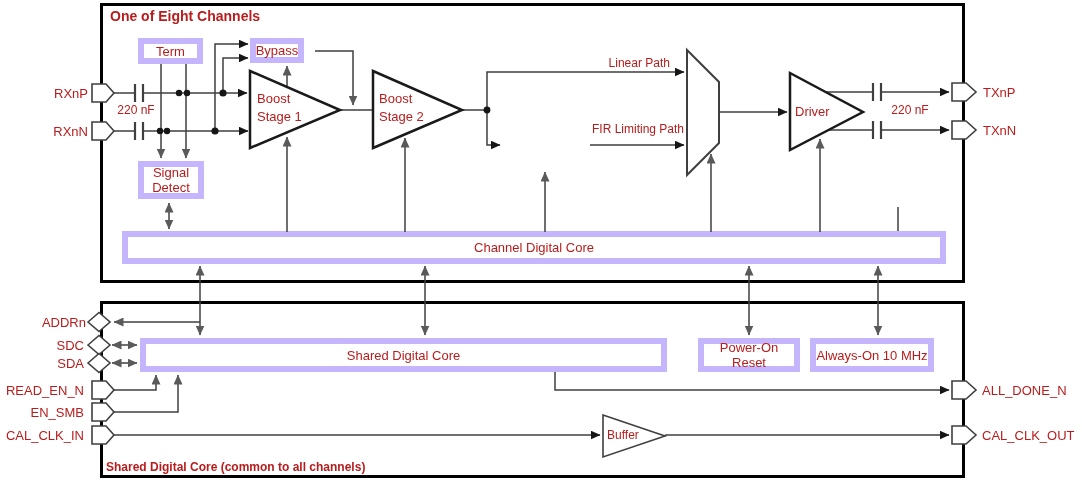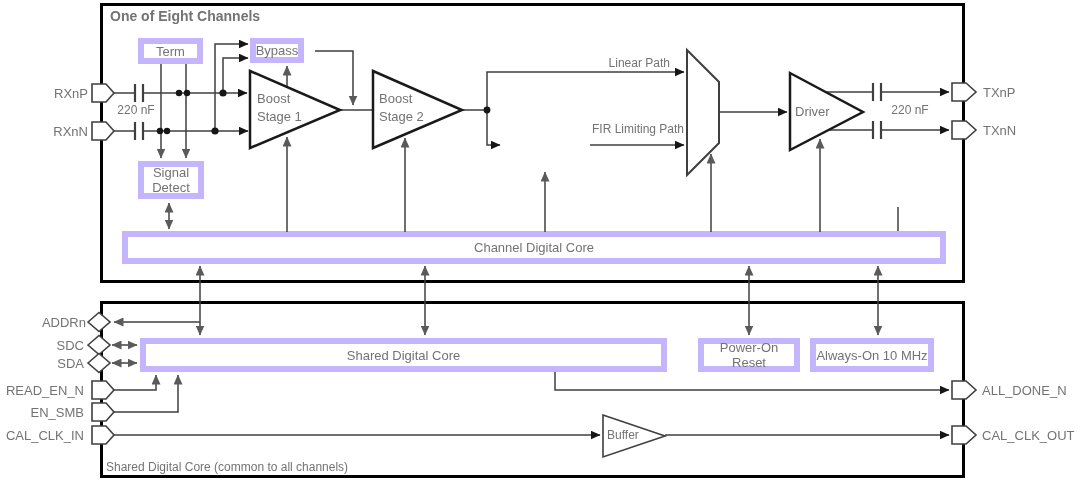--- a/index.html
+++ b/index.html
@@ -1,30 +1,30 @@
 <!DOCTYPE html>
 <html><head>
 <meta charset="utf-8">
 <style>
   html,body{margin:0;padding:0;background:#fff;}
   #stage{
     position:relative;width:1082px;height:483px;background:#fff;
-    font-family:"Liberation Sans", sans-serif;color:#737373;overflow:hidden;
+    font-family:"Liberation Sans", sans-serif;color:#b91c1c;overflow:hidden;
   }
   .outer{position:absolute;border:3px solid #000;box-sizing:border-box;background:transparent;}
   .box{
     position:absolute;border:6px solid #c4b5fd;background:#fff;box-sizing:border-box;
     display:flex;align-items:center;justify-content:center;text-align:center;
     font-size:13px;line-height:15px;
   }
   .lbl{position:absolute;font-size:13px;line-height:15px;white-space:nowrap;}
   .lbl.sm{font-size:12px;}
   .r{text-align:right;}
   .title{position:absolute;font-weight:bold;font-size:14px;white-space:nowrap;}
-  .footer{position:absolute;font-weight:normal;font-size:12px;white-space:nowrap;}
+  .footer{position:absolute;font-weight:bold;font-size:12px;white-space:nowrap;}
   .tri-txt{position:absolute;font-size:13px;line-height:18px;white-space:normal;}
   svg{position:absolute;left:0;top:0;}
 </style>
 </head>
 <body>
 
 <div id="stage">
 
   <div class="outer" style="left:100px;top:3px;width:865px;height:280px;"></div>
   <div class="outer" style="left:100px;top:301px;width:865px;height:177px;"></div>

